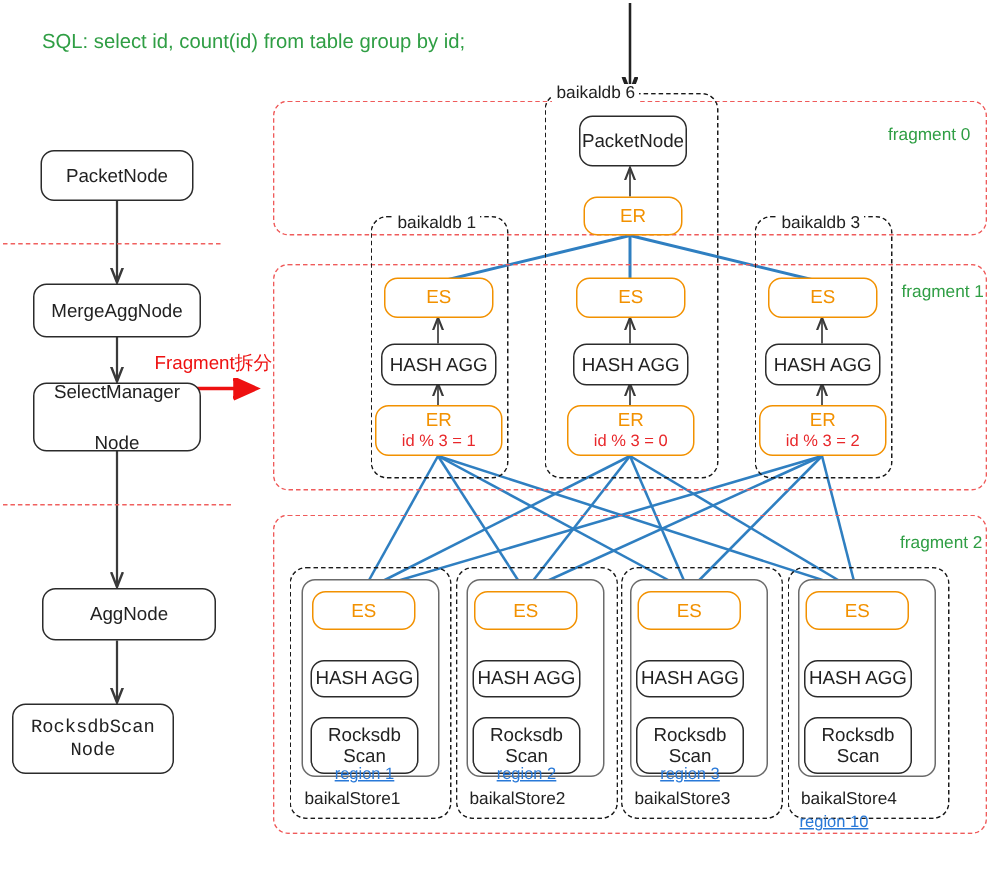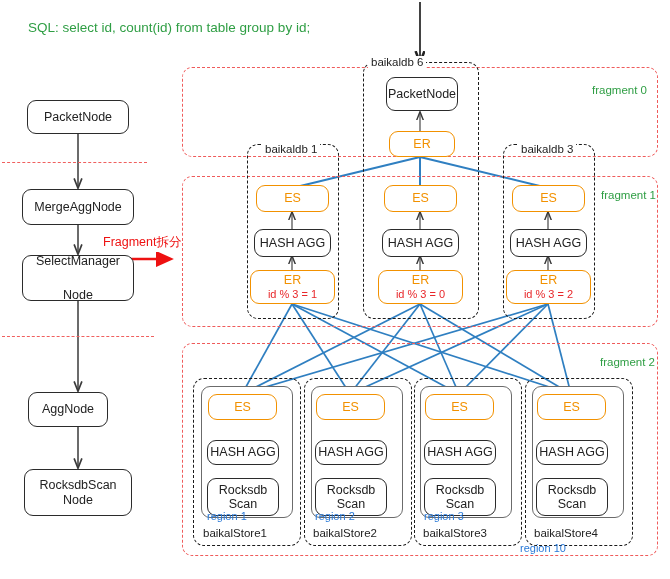--- a/index.html
+++ b/index.html
@@ -21,21 +21,21 @@
   .node.orange{border-color:#f29100;color:#f29100;border-width:1.7px;}
   .node.gray{border-color:#6b6b6b;border-width:1.2px;}
   .node.stacklbl{flex-direction:column;}
   .node .sub{font-size:11px;color:#e8272a;margin-top:1px;}
 
   
   .dash-black{border:1.7px dashed #1a1a1a;border-radius:11px;background:transparent;}
   .dash-red{border:1.4px dashed #ef5b5b;border-radius:10px;background:transparent;}
   .box-label{font-size:11.5px;color:#222;background:#fff;padding:0 3px;white-space:nowrap;}
   .frag-label{font-size:11.5px;color:#2f9e44;white-space:nowrap;}
-  .region-label{font-size:11px;color:#2979d8;white-space:nowrap;}
+  .region-label{font-size:11px;color:#2979d8;white-space:nowrap;text-align:center;text-decoration:underline;}
 
   svg.lay{position:absolute;left:0;top:0;width:670px;height:579px;overflow:visible;}
   svg.lay.under{z-index:1;}
   .abs{z-index:3;}
   .hr-red{border-top:1.6px dashed #f0605f;height:0;}
 </style>
 </head>
 <body>
 
 <div id="stage">
@@ -117,24 +117,24 @@
   <div class="abs node" style="left:27px;top:100px;width:102px;height:34px;">
     <span>PacketNode</span>
   </div>
   <div class="abs node" style="left:22px;top:189px;width:112px;height:36px;">
     <span>MergeAggNode</span>
   </div>
   <div class="abs node stacklbl" style="left:22px;top:255px;width:112px;height:46px;gap:19px;">
     <span>SelectManager</span>
     <span>Node</span>
   </div>
-  <div class="abs node" style="left:28px;top:392px;width:80px;height:35px;">
+  <div class="abs node" style="left:28px;top:392px;width:116px;height:35px;">
     <span>AggNode</span>
   </div>
-  <div class="abs node stacklbl" style="left:24px;top:469px;width:108px;height:47px;">
+  <div class="abs node stacklbl" style="left:8px;top:469px;width:108px;height:47px;font-family:Liberation Mono, monospace;">
     <span>RocksdbScan</span>
     <span>Node</span>
   </div>
 
   <div class="abs dash-red" style="left:182px;top:67px;width:476px;height:90px;"></div>
   <div class="abs frag-label" style="left:592px;top:84px;">fragment 0</div>
 
   <div class="abs dash-black" style="left:363px;top:62px;width:116px;height:257px;"></div>
   <div class="abs box-label" style="left:368px;top:56px;">baikaldb 6</div>
 

